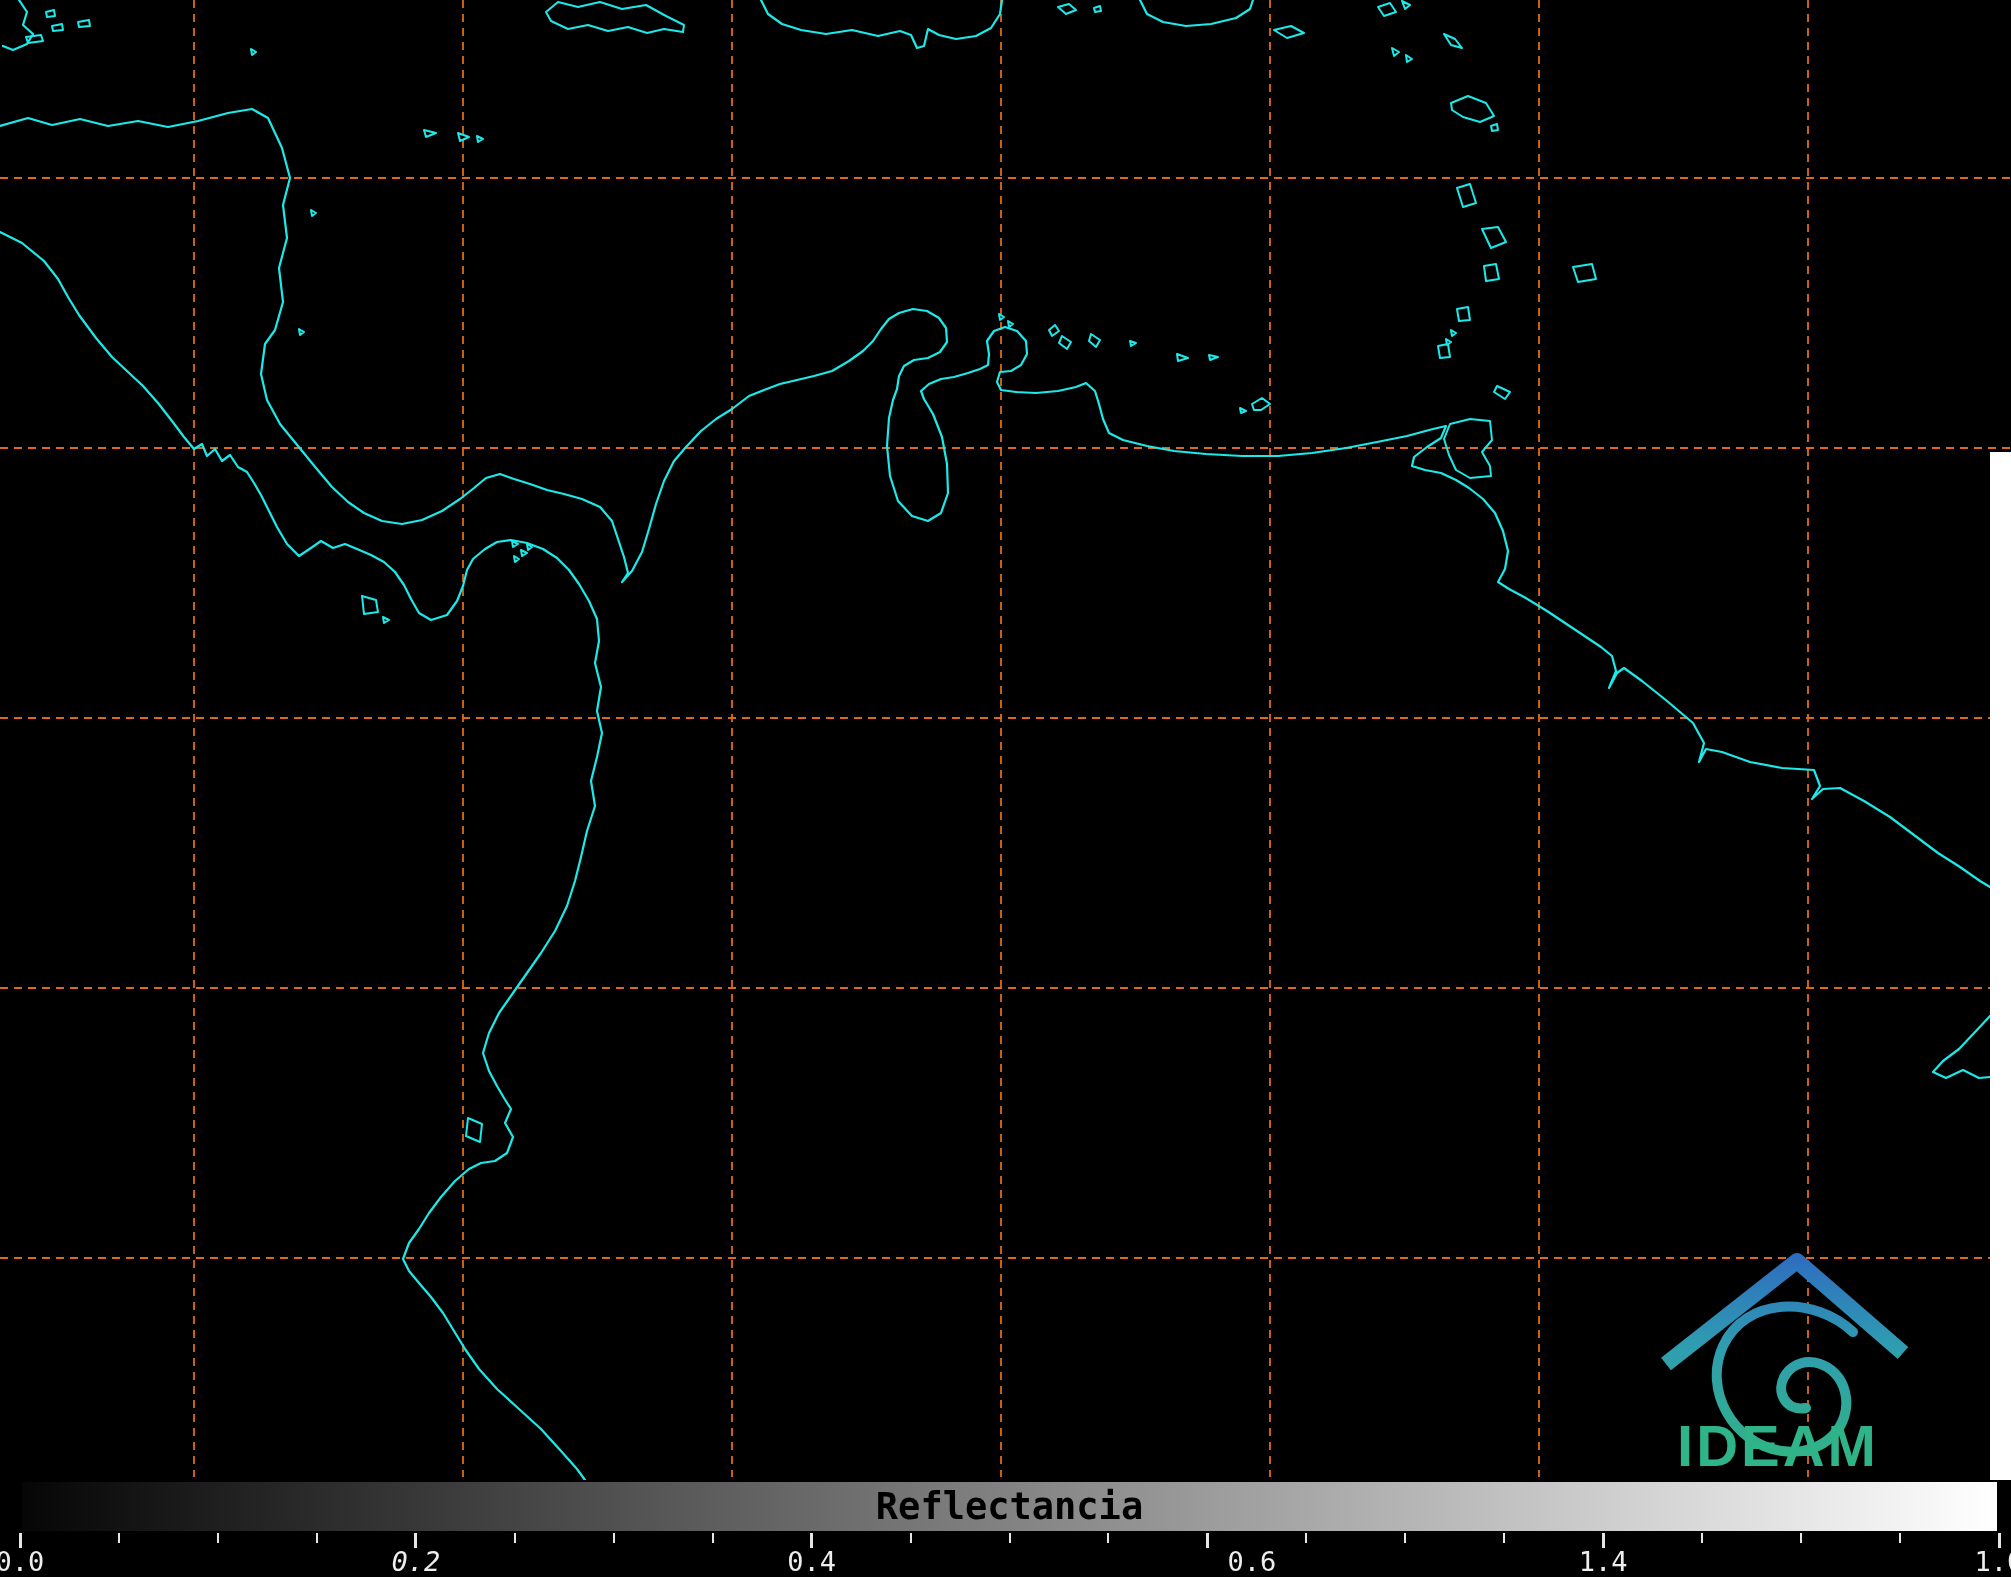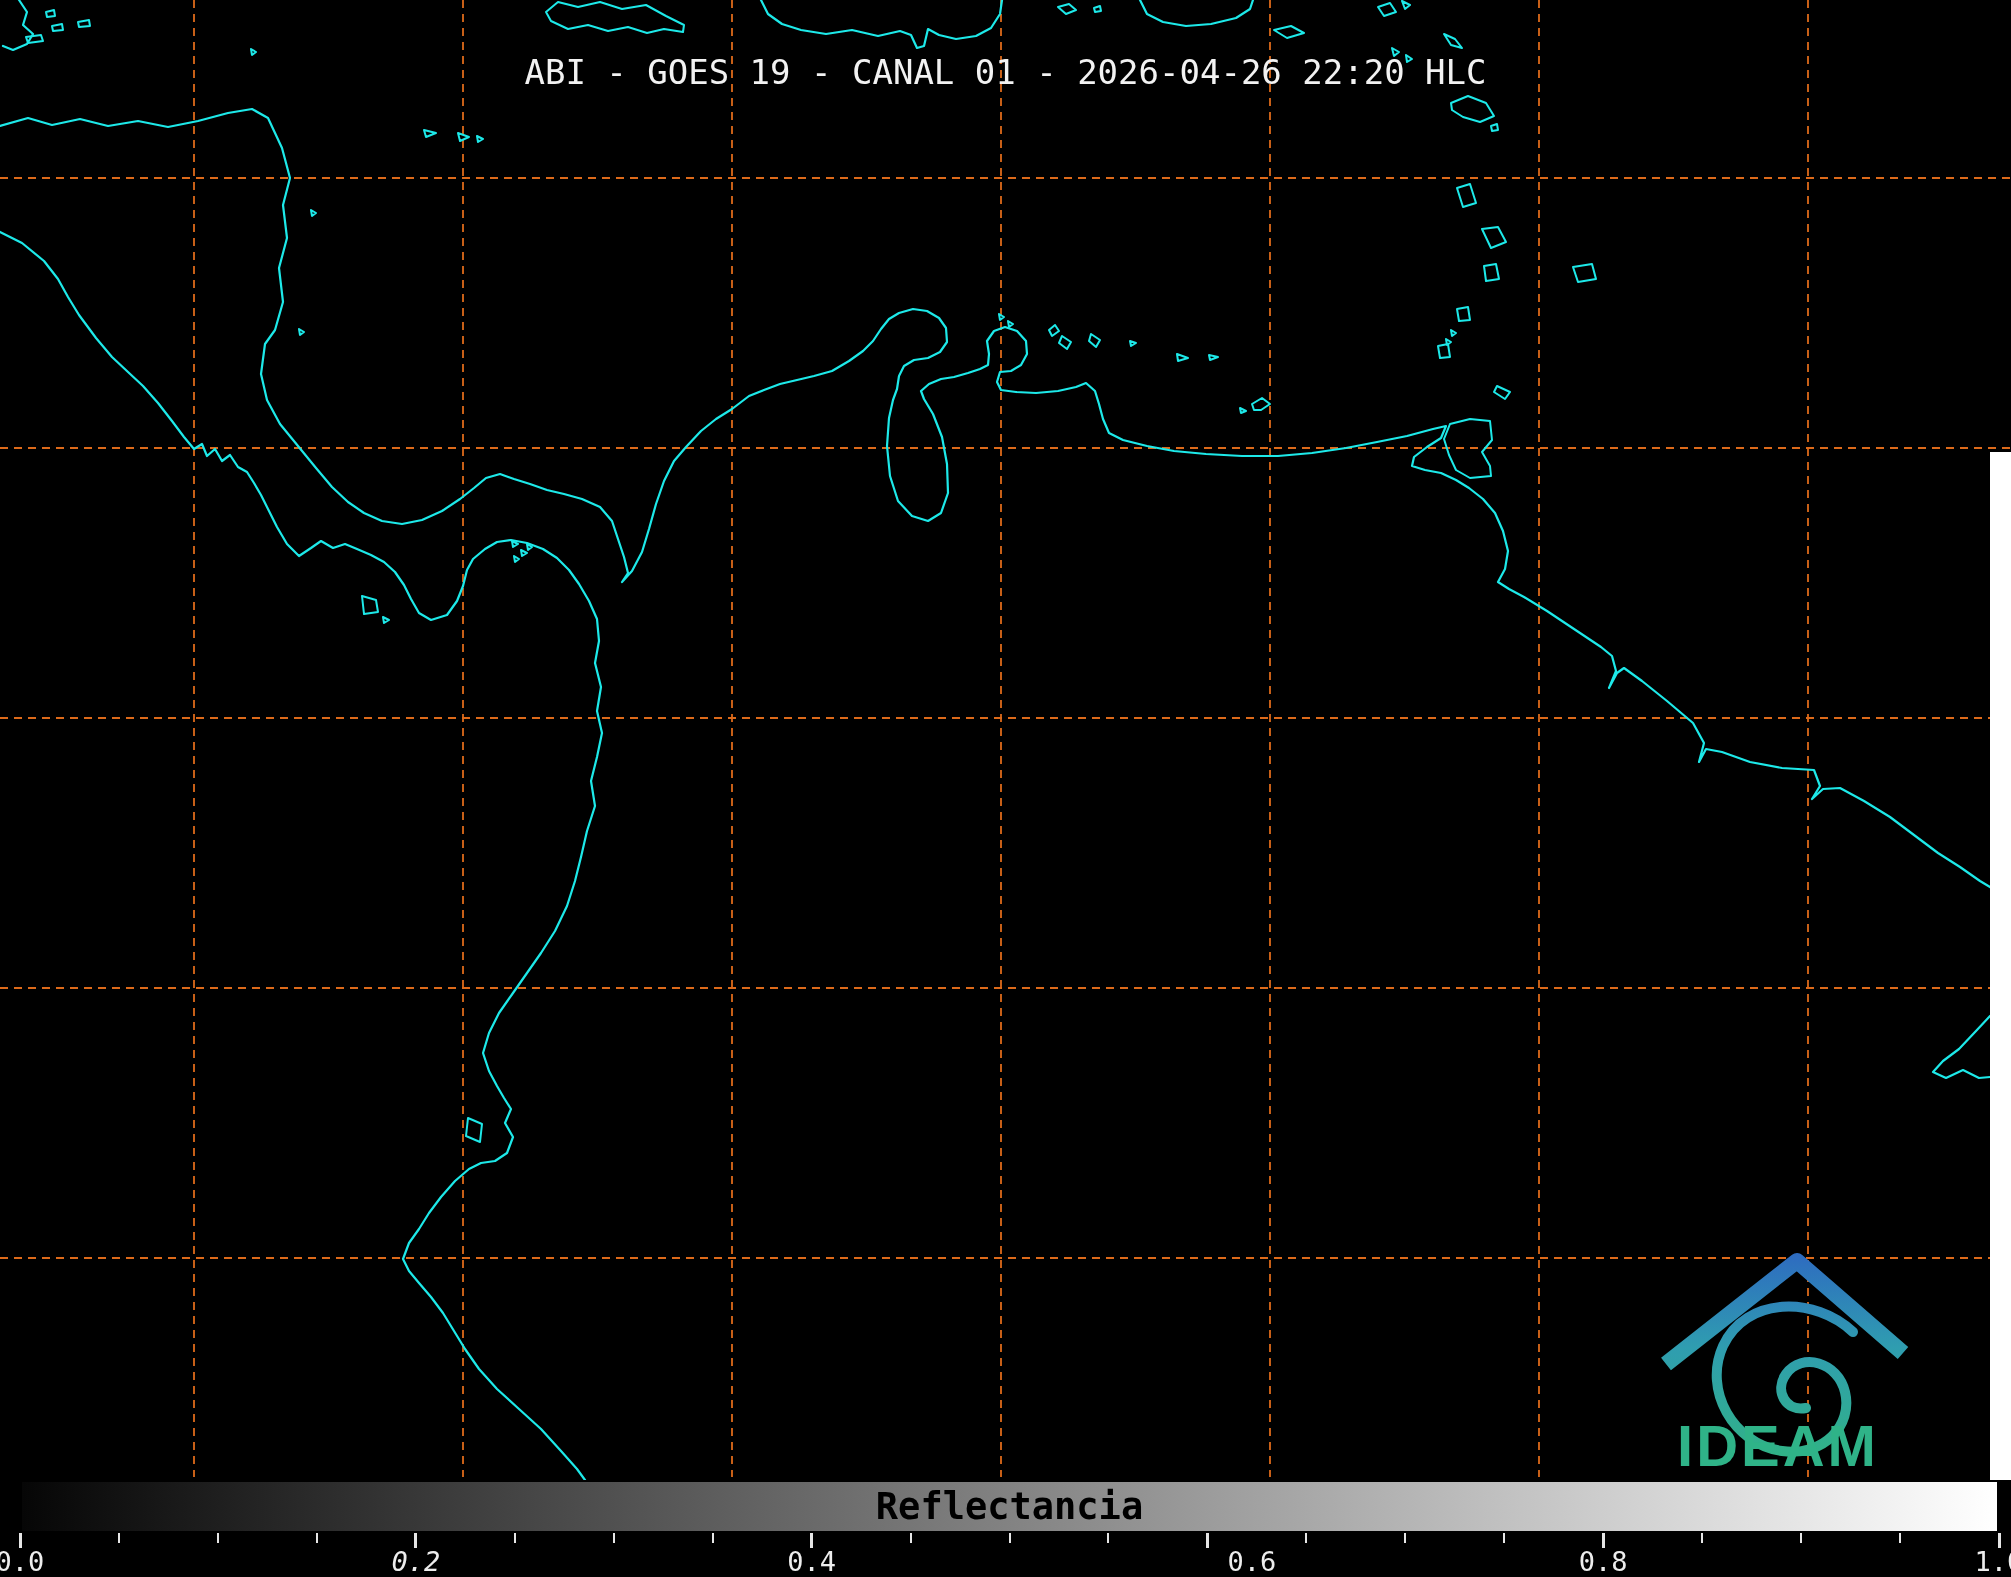--- a/index.html
+++ b/index.html
@@ -138,21 +138,20 @@
       </g>
     <rect id="no-data-strip" x="1990" y="452" width="21" height="1028" fill="#ffffff"></rect>
 
     <g id="ideam-logo">
       <path id="ideam-mountain" d="M 1666,1364 L 1797,1261 L 1903,1353" fill="none" stroke="url(#ideamGrad)" stroke-width="16" stroke-linejoin="round"></path>
       <path id="ideam-spiral" d="M 1853,1332 C 1815,1296 1746,1296 1723,1346 C 1703,1390 1733,1444 1782,1451 C 1824,1457 1853,1425 1845,1392 C 1838,1362 1802,1352 1786,1374 C 1774,1391 1786,1412 1806,1408" fill="none" stroke="url(#ideamGrad)" stroke-width="10" stroke-linecap="round"></path>
       <text id="ideam-text" x="1778" y="1466" text-anchor="middle" font-family="Liberation Sans, DejaVu Sans, sans-serif" font-weight="bold" font-size="58" letter-spacing="3" fill="#2fb388">IDEAM</text>
     </g>
   </svg>
 
-  <div class="map-title">ABI - GOES 19 - CANAL 01 - 2026-04-26 22:20 HLC</div>
 
   <div class="colorbar" id="colorbar" style="background: linear-gradient(to right, rgb(6, 6, 6), rgb(255, 255, 255));"></div>
   <div class="colorbar-title">Reflectancia</div>
   <div id="cb-ticks">
       <div class="cb-tick major" style="left: 18.5px;"></div>
       <div class="cb-tick minor" style="left: 117.95px;"></div>
       <div class="cb-tick minor" style="left: 216.9px;"></div>
       <div class="cb-tick minor" style="left: 315.85px;"></div>
       <div class="cb-tick major" style="left: 414.3px;"></div>
       <div class="cb-tick minor" style="left: 513.75px;"></div>
@@ -168,17 +167,17 @@
       <div class="cb-tick minor" style="left: 1503.25px;"></div>
       <div class="cb-tick major" style="left: 1601.7px;"></div>
       <div class="cb-tick minor" style="left: 1701.15px;"></div>
       <div class="cb-tick minor" style="left: 1800.1px;"></div>
       <div class="cb-tick minor" style="left: 1899.05px;"></div>
       <div class="cb-tick major" style="left: 1997.5px;"></div>
       <div class="cb-label" style="left: 20px;">0.0</div>
       <div class="cb-label" style="left: 415.8px; font-style: italic;">0.2</div>
       <div class="cb-label" style="left: 811.6px;">0.4</div>
       <div class="cb-label" style="left: 1252px;">0.6</div>
-      <div class="cb-label" style="left: 1603.2px;">0.8</div>
+      <div class="cb-label" style="left: 1603.2px;">1.4</div>
       <div class="cb-label" style="left: 1999px;">1.0</div>
     </div>
 
 </div>
 
 </body></html>

